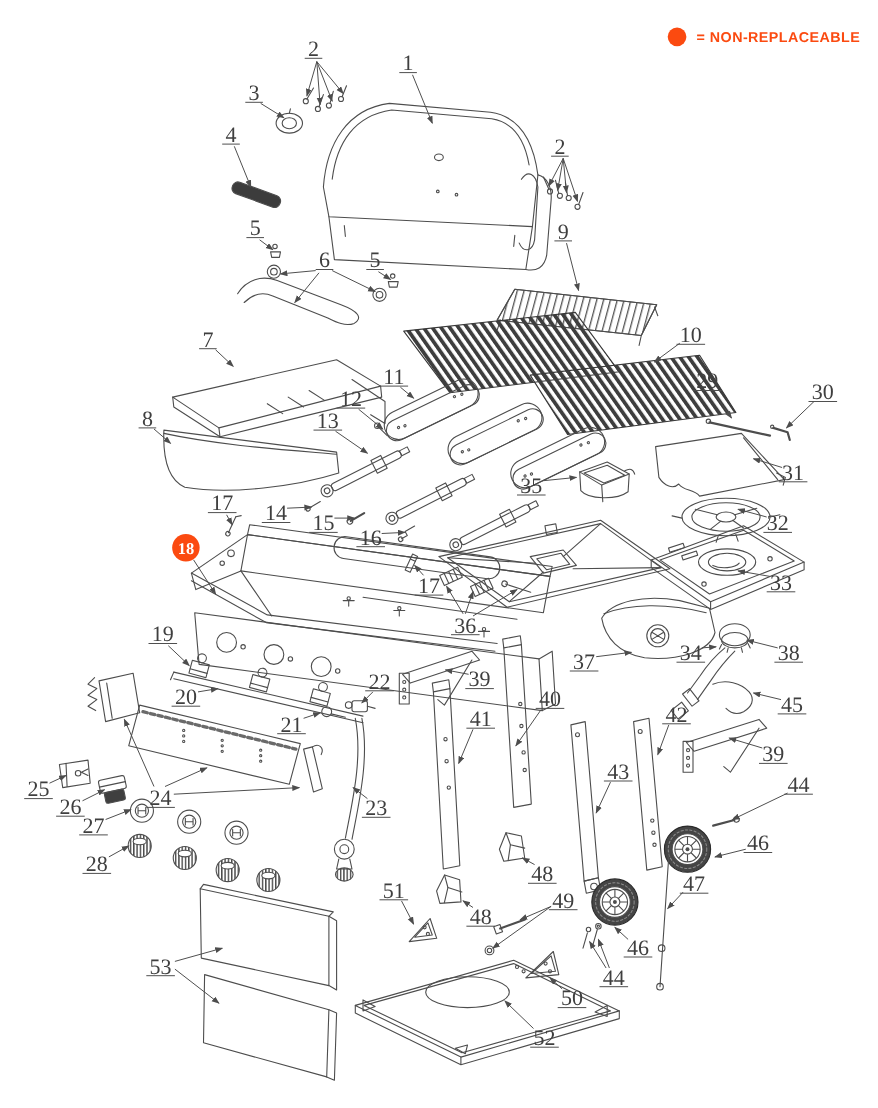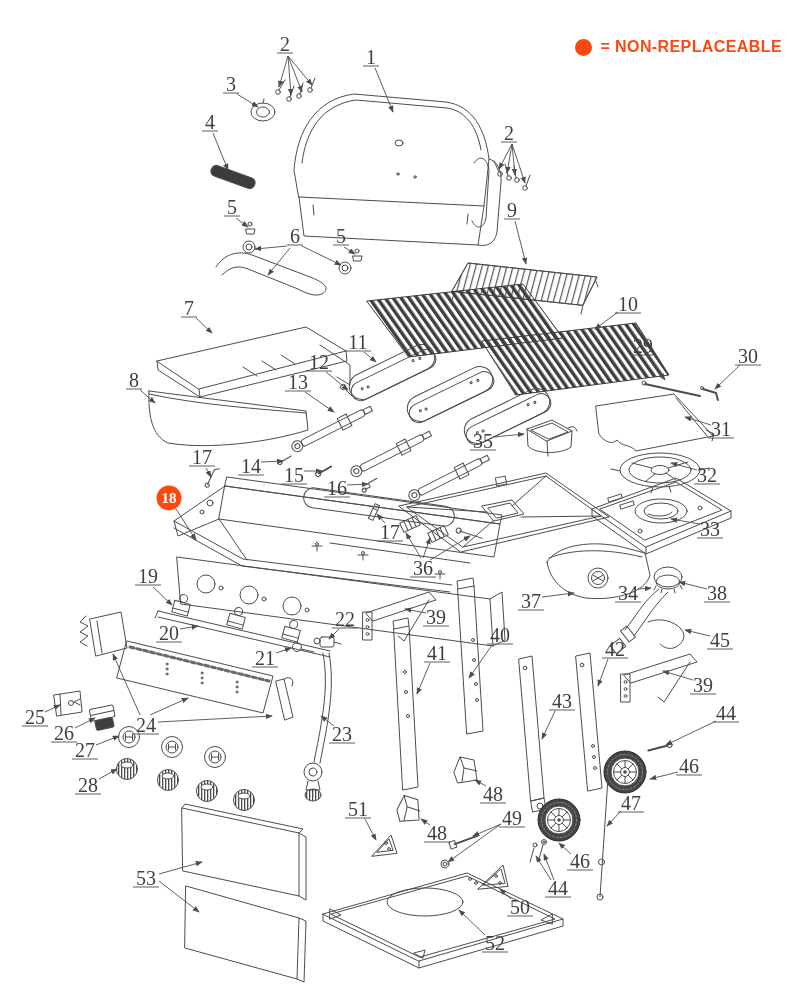--- a/index.html
+++ b/index.html
@@ -1,20 +1,20 @@
 <!DOCTYPE html>
 <html><head>
 <meta charset="utf-8">
 <style>
   html,body{margin:0;padding:0;background:#fff;}
   #page{position:relative;width:798px;height:1007px;background:#ffffff;overflow:hidden;
         font-family:"Liberation Serif", serif;}
   #art{position:absolute;left:0;top:0;}
-  #legend{position:absolute;top:38px;right:16px;display:flex;align-items:center;gap:9px;
-          font-family:"Liberation Sans", sans-serif;font-weight:bold;font-size:16px;
+  #legend{position:absolute;top:25px;right:16px;display:flex;align-items:center;gap:9px;
+          font-family:"Liberation Sans", sans-serif;font-weight:bold;font-size:13px;
           letter-spacing:.4px;}
   #legend .dot{width:17px;height:17px;border-radius:50%;display:inline-block;}
   svg text.plbl{font-family:"Liberation Serif", serif;font-size:20px;fill:#3f3f3f;}
   svg text.hlbl{font-family:"Liberation Serif", serif;font-size:15px;font-weight:bold;fill:#fff;}
 </style>
 </head>
 <body>
 
 <div id="page">
 

